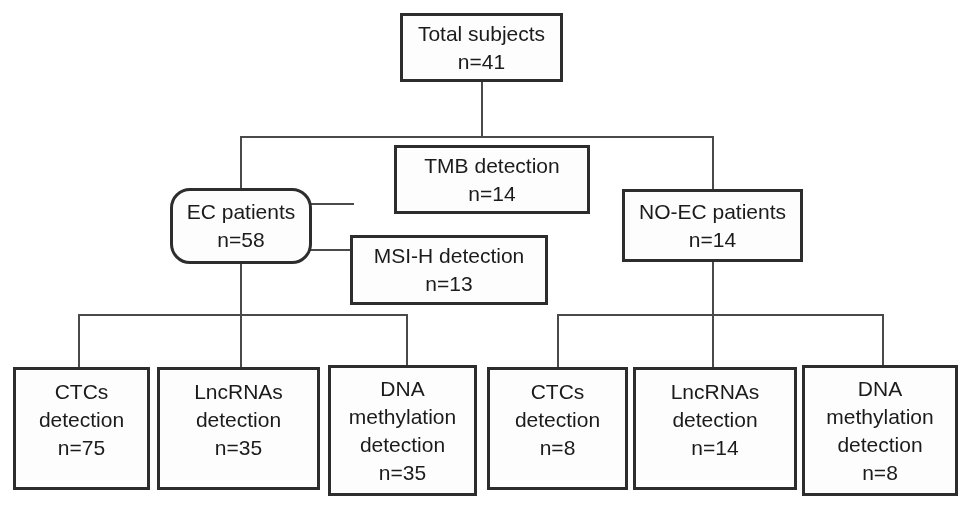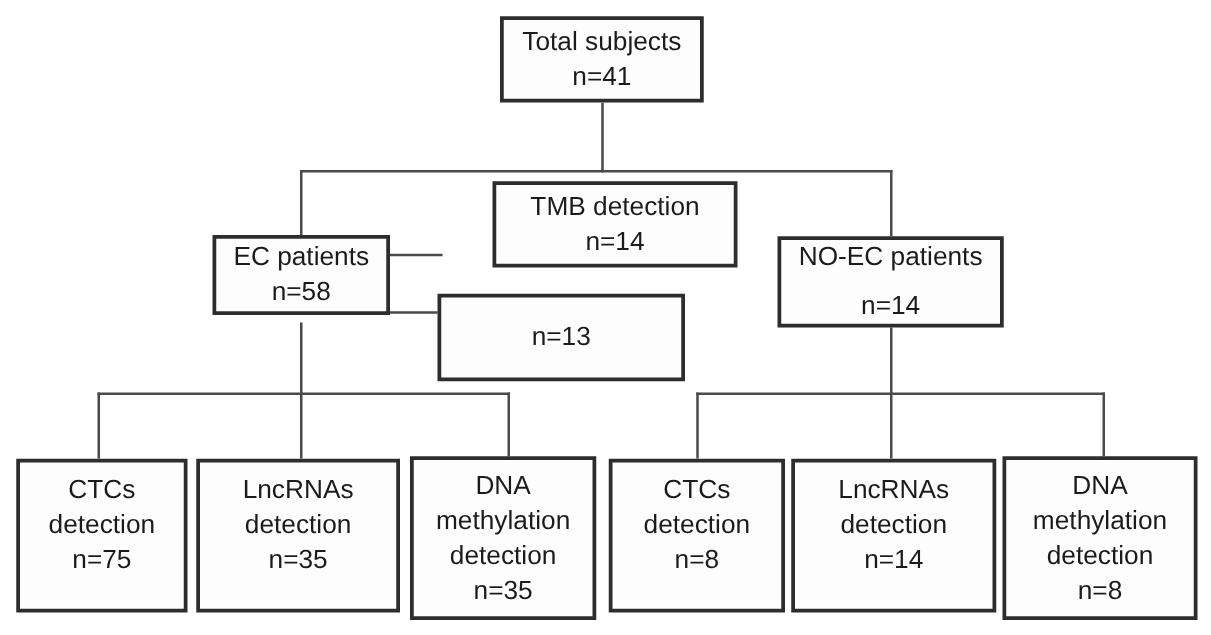--- a/index.html
+++ b/index.html
@@ -57,35 +57,36 @@
   <div class="hline" style="left:557px; top:314px; width:327px;"></div>
   <div class="vline" style="left:557px; top:314px; height:53px;"></div>
   <div class="vline" style="left:712px; top:314px; height:53px;"></div>
   <div class="vline" style="left:882px; top:314px; height:52px;"></div>
 
   <div class="node" style="left:400px; top:13px; width:163px; height:69px;">
     <span>Total subjects</span>
     <span>n=41</span>
   </div>
 
-  <div class="node" style="left:170px; top:188px; width:142px; height:64px;">
+  <div class="node" style="left:170px; top:188px; width:142px; height:76px;border-radius:20px;">
     <span>EC patients</span>
     <span>n=58</span>
   </div>
 
   <div class="node" style="left:352px; top:145px; width:196px; height:69px;margin-left:42px;">
     <span>TMB detection</span>
     <span>n=14</span>
   </div>
 
   <div class="node" style="left:350px; top:235px; width:198px; height:70px;">
+    <span>MSI-H detection</span>
     <span>n=13</span>
   </div>
 
-  <div class="node" style="left:622px; top:189px; width:181px; height:73px;justify-content:space-between;">
+  <div class="node" style="left:622px; top:189px; width:181px; height:73px;">
     <span>NO-EC patients</span>
     <span>n=14</span>
   </div>
 
   <div class="node lift" style="left:13px; top:367px; width:137px; height:123px;">
     <span>CTCs</span>
     <span>detection</span>
     <span>n=75</span>
   </div>
 

